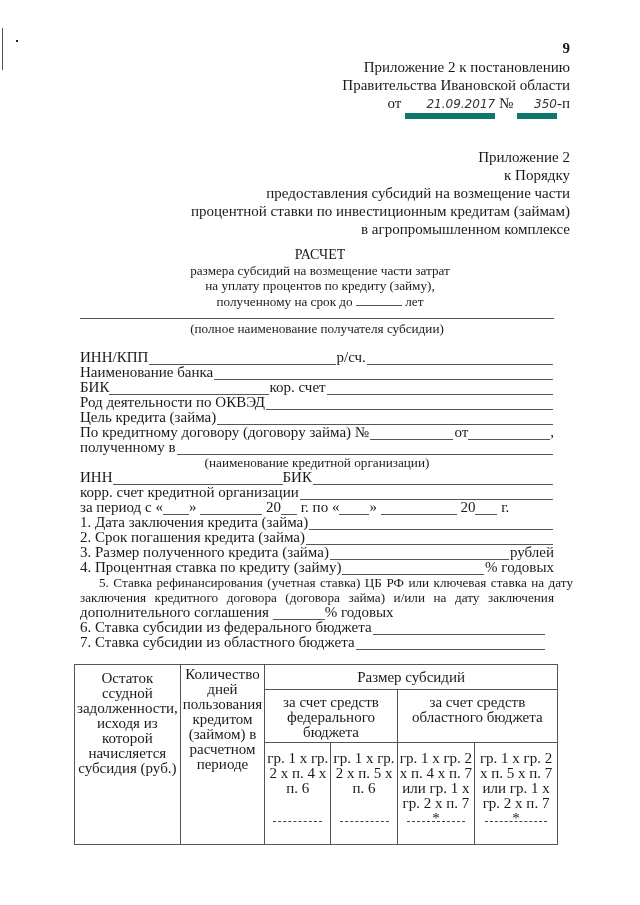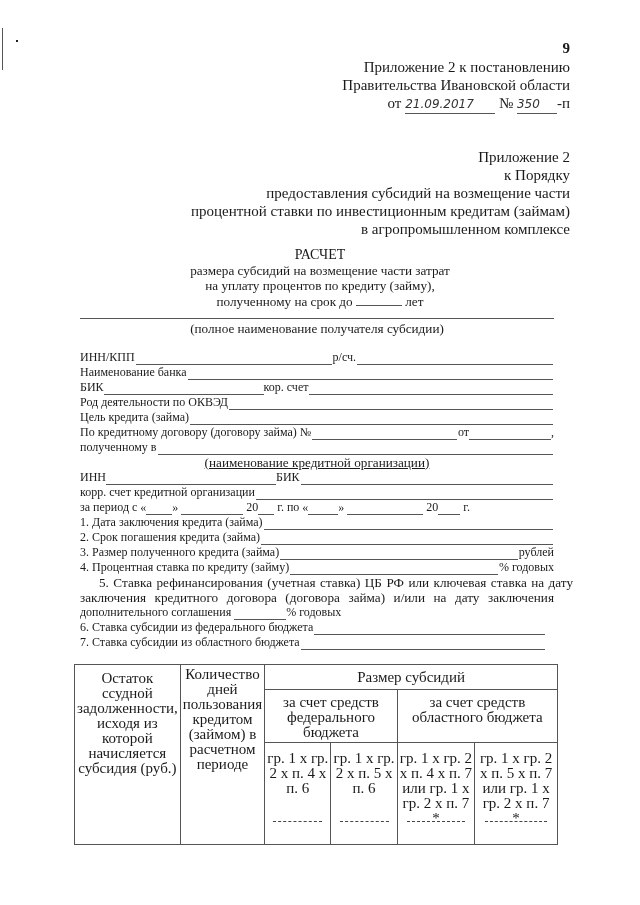--- a/index.html
+++ b/index.html
@@ -6,22 +6,22 @@
   body { width:640px; height:905px; position:relative; overflow:hidden;
          font-family:"Liberation Serif", "DejaVu Serif", serif; color:#1a1a1a; }
   .abs { position:absolute; }
   .r { text-align:right; }
   .c { text-align:center; }
   .t15 { font-size:15px; line-height:18px; }
   .t13 { font-size:13.2px; line-height:15.5px; }
   .margin-mark { position:absolute; left:2px; top:28px; width:1px; height:42px; background:#555; }
   .margin-dot { position:absolute; left:16px; top:40px; width:2px; height:2px; background:#222; }
   .hand { font-family:"DejaVu Sans", sans-serif; font-style:italic; font-size:12px; color:#333; }
-  .uline { display:inline-block; border-bottom:1px solid #0f766e; text-align:left; }
-  .row { position:absolute; left:80px; width:474px; display:flex; align-items:flex-end; white-space:nowrap; font-size:12px; line-height:15px; }
+  .uline { display:inline-block; border-bottom:6px solid #0f766e; text-align:right; }
+  .row { position:absolute; left:80px; width:474px; display:flex; align-items:flex-end; white-space:nowrap; font-size:15px; line-height:15px; }
   .fill { flex:1; border-bottom:1px solid #555; height:11px; margin:0 1px; }
   .fixfill { display:inline-block; border-bottom:1px solid #555; height:11px; }
   .justify { text-align:justify; text-align-last:justify; }
   table.grid { position:absolute; left:74px; top:664px; width:484px; border-collapse:collapse; font-size:15px; line-height:15px; }
   table.grid td { border:1px solid #555; text-align:center; vertical-align:top; padding:2px 2px; }
   .dash { display:block; margin:0 auto; border-bottom:1px dashed #444; width:80%; height:0; }
 </style>
 </head>
 <body>
 
@@ -90,21 +90,21 @@
 <div class="row" style="top:425px;">
   <span>По кредитному договору (договору займа) №</span>
   <span class="fill"></span>
   <span>от</span>
   <span class="fixfill" style="width:82px;"></span>,
 </div>
 <div class="row" style="top:440px;">
   <span>полученному в</span>
   <span class="fill"></span>
 </div>
-<div class="abs c t13" style="left:80px; width:474px; top:455px;text-decoration:underline;">(наименование кредитной организации)</div>
+<div class="abs c t13" style="left:80px; width:474px; top:455px;">(наименование кредитной организации)</div>
 <div class="row" style="top:470px;">
   <span>ИНН</span>
   <span class="fixfill" style="width:170px;"></span>
   <span>БИК</span>
   <span class="fill"></span>
 </div>
 <div class="row" style="top:485px;">
   <span>корр. счет кредитной организации</span>
   <span class="fill"></span>
 </div>

